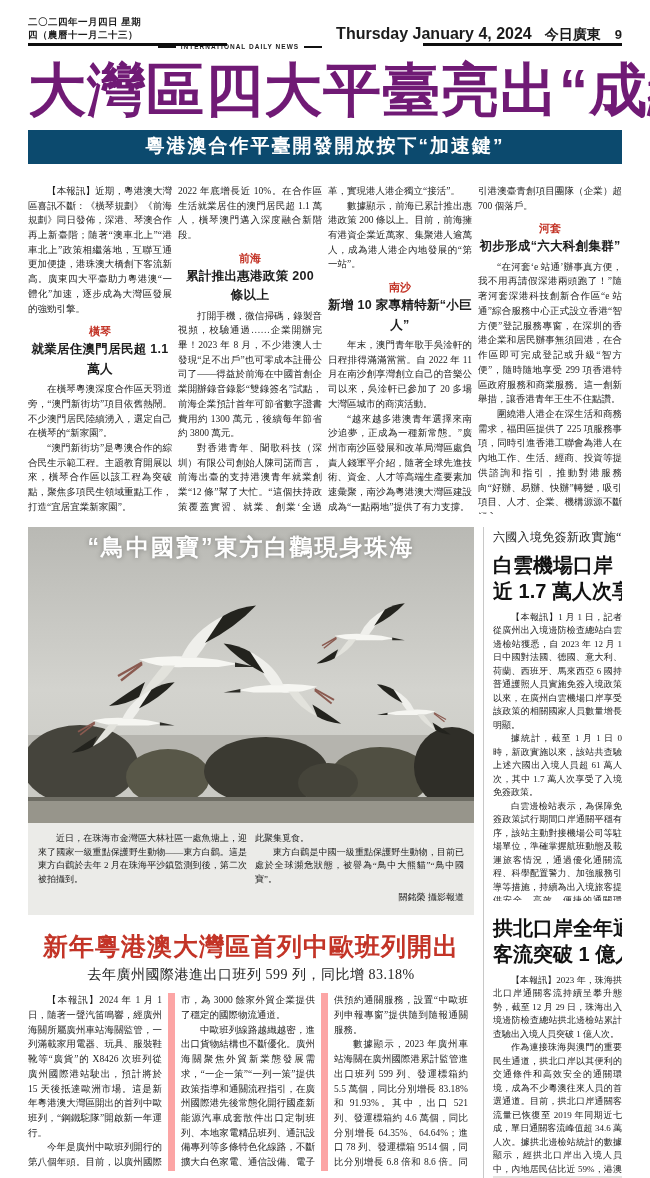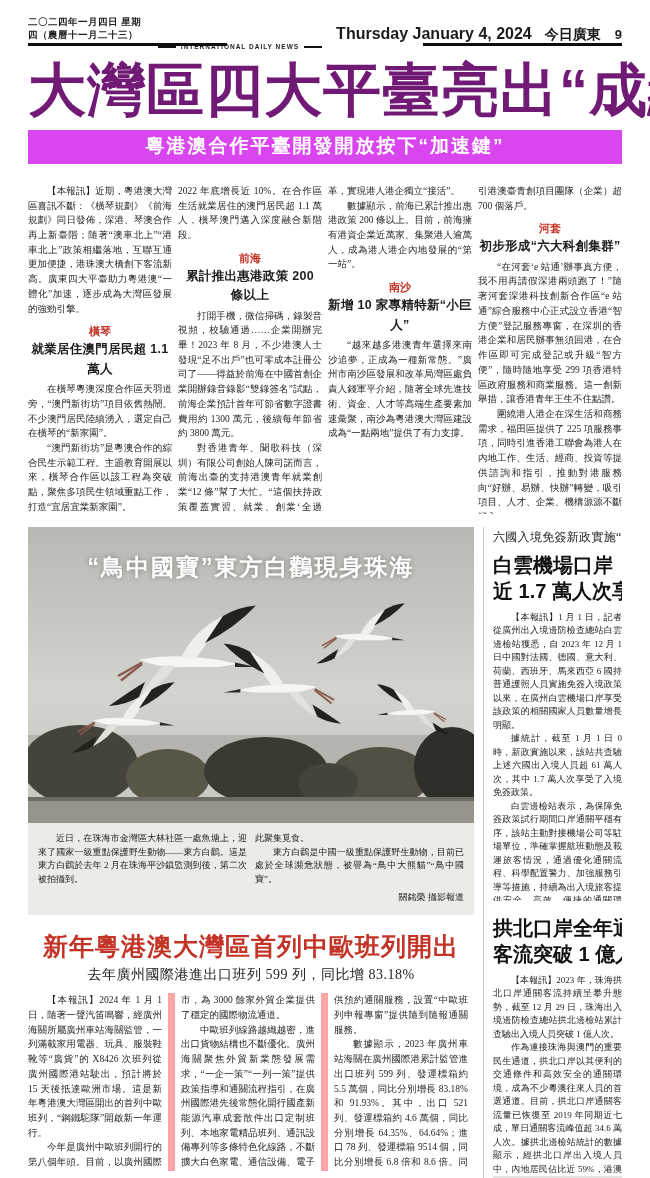--- a/index.html
+++ b/index.html
@@ -17,39 +17,39 @@
   .head-right{text-align:right;padding-bottom:6px;white-space:nowrap;}
   .date-en{font-family:"Liberation Sans",sans-serif;font-weight:700;font-size:16px;}
   .section-name{font-weight:900;font-size:14px;margin-left:9px;}
   .page-no{font-family:"Liberation Sans",sans-serif;font-weight:900;font-size:13px;margin-left:10px;}
   .header-rule{display:flex;margin-top:-7px;}
   .header-rule .seg{flex:1;height:3px;background:#0e0e0e;}
   .header-rule .gapc{width:196px;}
 
   
   .main-headline{margin:14px 0 9px;text-align:left;color:#701a75;font-family:"Liberation Sans",sans-serif;font-weight:900;font-size:58px;line-height:1.05;letter-spacing:1px;white-space:nowrap;}
-  .subhead-bar{background:#d946ef;color:#fff;text-align:center;font-family:"Liberation Sans",sans-serif;font-weight:700;font-size:19px;padding:3px 0 5px;letter-spacing:2px;}
+  .subhead-bar{background:#0c4a6e;color:#fff;text-align:center;font-family:"Liberation Sans",sans-serif;font-weight:700;font-size:19px;padding:3px 0 5px;letter-spacing:2px;}
   .lead-cols{display:flex;gap:6px;margin-top:20px;height:330px;overflow:hidden;}
   .col{flex:1;font-size:9.5px;line-height:1.55;text-align:justify;overflow:hidden;}
   .col .p,.cap .p{text-indent:2em;}
   .col .cont,.cap .cont{text-indent:0;}
   .sec-label{color:#c33427;text-align:center;font-family:"Liberation Sans",sans-serif;font-weight:700;font-size:11px;margin-top:7px;text-indent:0;}
   .sec-head{text-align:center;font-family:"Liberation Sans",sans-serif;font-weight:700;font-size:12.5px;margin-bottom:3px;text-indent:0;letter-spacing:.3px;}
   .byline{text-align:right;font-family:"Liberation Sans",sans-serif;font-weight:400;font-size:9px;margin-top:4px;text-indent:0;}
 
   
   .lower{display:flex;margin-top:13px;height:672px;overflow:hidden;}
   .lower-left{width:446px;flex:none;}
   .lower-right{flex:1;margin-left:9px;padding-left:9px;border-left:1px solid #c8c8c8;display:flex;flex-direction:column;overflow:hidden;}
 
   
   .photo-panel{background:#ebebe8;}
   .photo-wrap{position:relative;height:296px;overflow:hidden;}
   .photo-wrap svg{display:block;width:100%;height:100%;}
-  .photo-title{position:absolute;top:25px;left:0;width:100%;text-align:center;color:#fff;font-family:"Liberation Sans",sans-serif;font-weight:800;font-size:23px;letter-spacing:2px;text-shadow:0 0 5px rgba(0,0,0,.35);}
+  .photo-title{position:absolute;top:5px;left:0;width:100%;text-align:center;color:#fff;font-family:"Liberation Sans",sans-serif;font-weight:800;font-size:23px;letter-spacing:2px;text-shadow:0 0 5px rgba(0,0,0,.35);}
   .caption-row{display:flex;gap:8px;padding:9px 10px 11px;}
   .cap{flex:1;font-size:9px;line-height:1.52;text-align:justify;overflow:hidden;}
 
   
   .train{margin-top:15px;}
   .train-headline{color:#c33427;text-align:center;font-family:"Liberation Sans",sans-serif;font-weight:900;font-size:25px;letter-spacing:1px;white-space:nowrap;}
   .train-deck{text-align:center;font-size:14px;margin-top:3px;letter-spacing:.5px;color:#222;}
   .train-cols{display:flex;margin-top:9px;height:178px;overflow:hidden;}
   .train-col{flex:1;font-size:9.5px;line-height:1.55;text-align:justify;padding:0 6px;overflow:hidden;}
   .train-col:first-child{padding-left:0;}
@@ -109,20 +109,21 @@
         <div class="sec-label">前海</div>
         <div class="sec-head">累計推出惠港政策 200 條以上</div>
         <div class="p">打開手機，微信掃碼，錄製音視頻，校驗通過……企業開辦完畢！2023 年 8 月，不少港澳人士發現“足不出戶”也可零成本註冊公司了——得益於前海在中國首創企業開辦錄音錄影“雙錄簽名”試點，前海企業預計首年可節省數字證書費用約 1300 萬元，後續每年節省約 3800 萬元。</div>
         <div class="p">對香港青年、聞歌科技（深圳）有限公司創始人陳司諾而言，前海出臺的支持港澳青年就業創業“12 條”幫了大忙。“這個扶持政策覆蓋實習、就業、創業‘全過程’，還延伸到生活、居住，入駐前海後，僅辦公租金成本就節省一半。”陳司諾說，像他這樣的港創團隊，前海深港青年夢工廠已累計孵化了 600 家。</div>
       </div>
     <div class="col">
         <div class="cont">革，實現港人港企獨立“接活”。</div>
         <div class="p">數據顯示，前海已累計推出惠港政策 200 條以上。目前，前海擁有港資企業近萬家、集聚港人逾萬人，成為港人港企內地發展的“第一站”。</div>
         <div class="sec-label">南沙</div>
         <div class="sec-head">新增 10 家專精特新“小巨人”</div>
+        <div class="p">年末，澳門青年歌手吳淦軒的日程排得滿滿當當。自 2022 年 11 月在南沙創享灣創立自己的音樂公司以來，吳淦軒已參加了 20 多場大灣區城市的商演活動。</div>
         <div class="p">“越來越多港澳青年選擇來南沙追夢，正成為一種新常態。”廣州市南沙區發展和改革局灣區處負責人錢軍平介紹，隨著全球先進技術、資金、人才等高端生產要素加速彙聚，南沙為粵港澳大灣區建設成為“一點兩地”提供了有力支撐。</div>
       </div>
     <div class="col">
         <div class="cont">引港澳臺青創項目團隊（企業）超 700 個落戶。</div>
         <div class="sec-label">河套</div>
         <div class="sec-head">初步形成“六大科創集群”</div>
         <div class="p">“在河套‘e 站通’辦事真方便，我不用再請假深港兩頭跑了！”隨著河套深港科技創新合作區“e 站通”綜合服務中心正式設立香港“智方便”登記服務專窗，在深圳的香港企業和居民辦事無須回港，在合作區即可完成登記或升級“智方便”，隨時隨地享受 299 項香港特區政府服務和商業服務。這一創新舉措，讓香港青年王生不住點讚。</div>
         <div class="p">圍繞港人港企在深生活和商務需求，福田區提供了 225 項服務事項，同時引進香港工聯會為港人在內地工作、生活、經商、投資等提供諮詢和指引，推動對港服務向“好辦、易辦、快辦”轉變，吸引項目、人才、企業、機構源源不斷湧入。</div>
       </div>
   </div>

